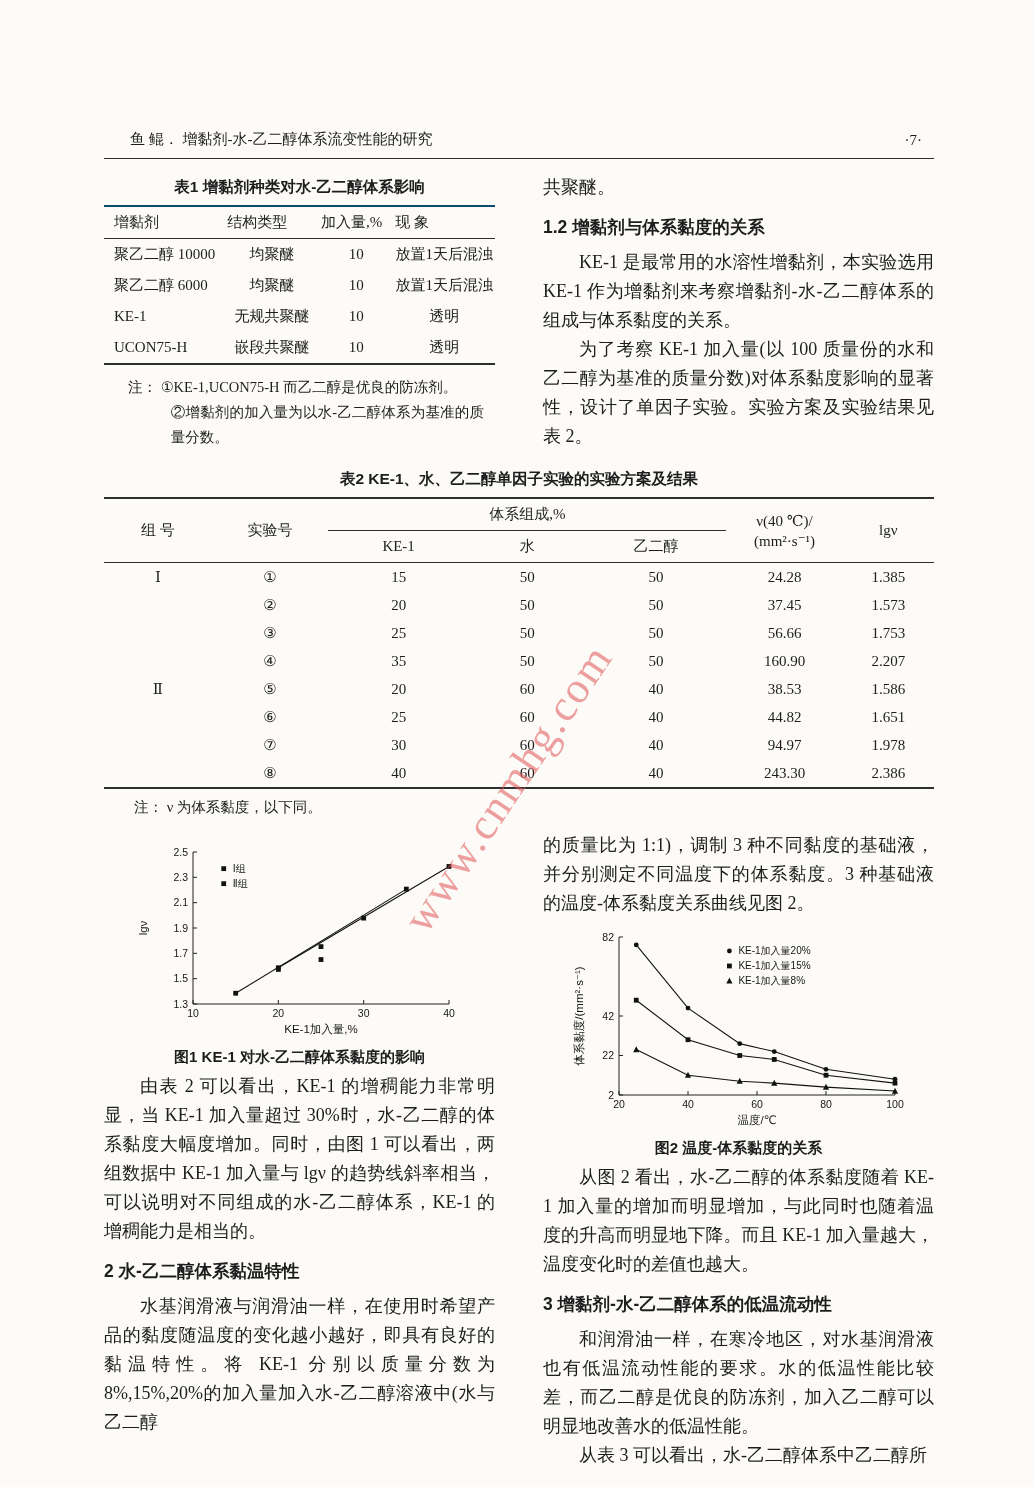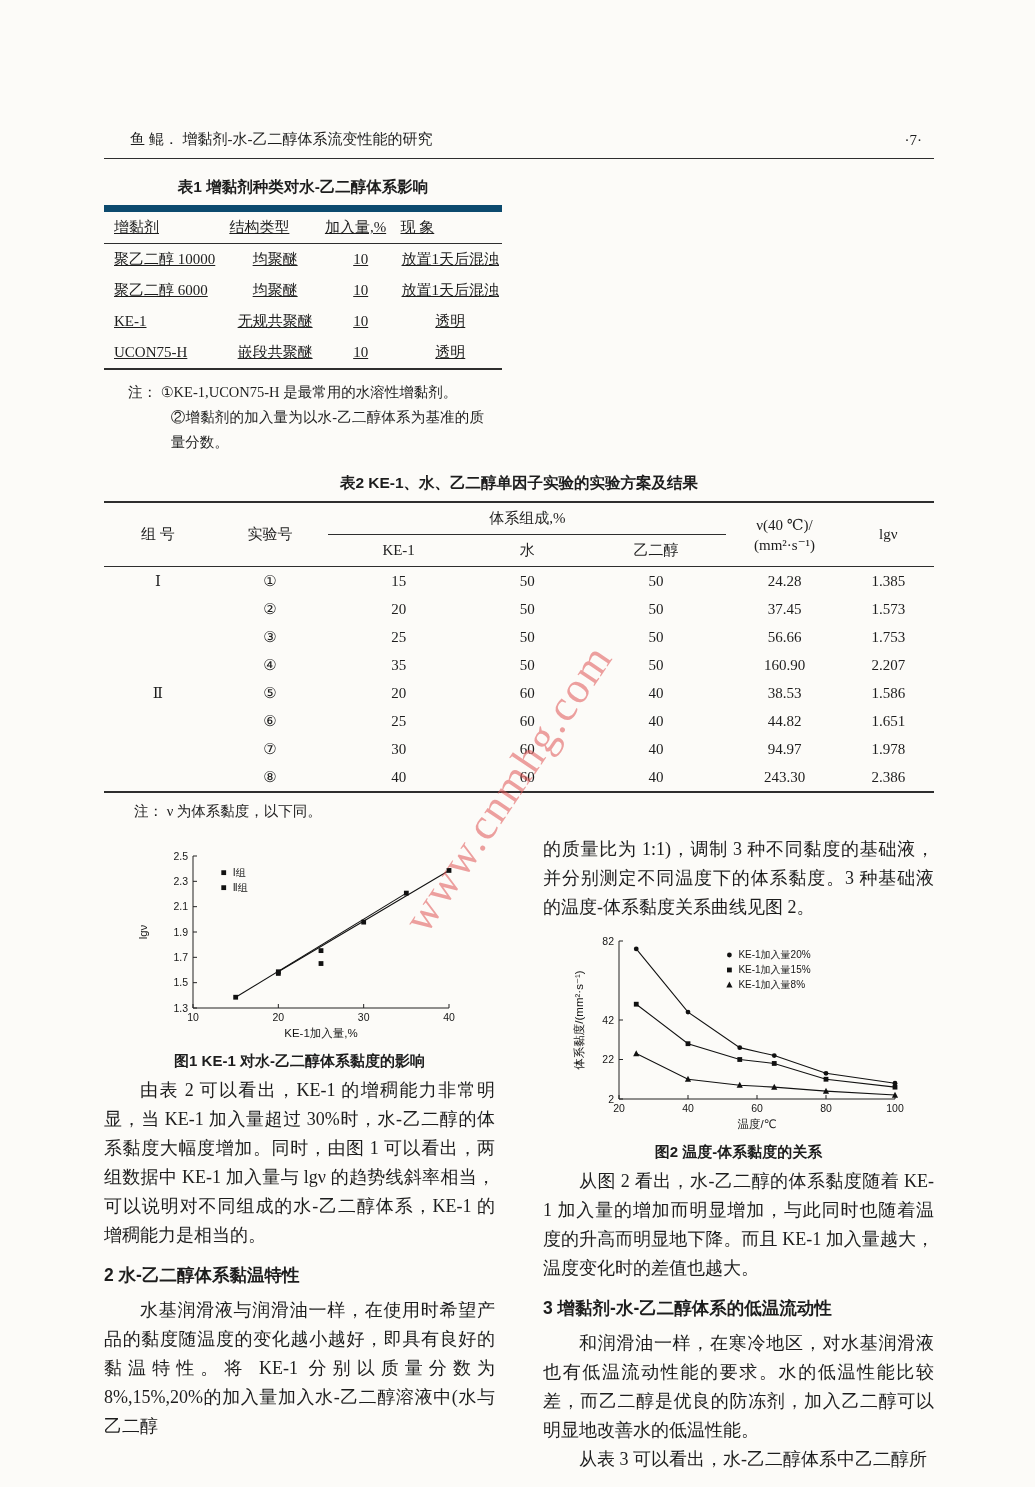--- a/index.html
+++ b/index.html
@@ -10,21 +10,21 @@
   .header-row{display:flex;justify-content:space-between;align-items:flex-end;font-size:15px;
         padding:0 12px 9px 26px;border-bottom:1.5px solid #2e2e2e;}
   .cols{display:flex;gap:48px;margin-top:14px;}
   .col{width:398px;}
   p.body{font-size:18px;line-height:29px;text-align:justify;margin:0;}
   p.indent{text-indent:2em;}
   h3.sec{font-family:"Liberation Sans","DejaVu Sans",sans-serif;font-size:17.5px;font-weight:bold;margin:13px 0 9px;}
   .tbl-caption{font-family:"Liberation Sans","DejaVu Sans",sans-serif;font-weight:bold;font-size:15.5px;
         text-align:center;margin:4px 0 7px;}
   table{border-collapse:collapse;width:100%;}
-  .t1{border-top:7px solid #0c4a6e;border-bottom:2px solid #2e2e2e;font-size:15px;text-decoration:underline;}
+  .t1{border-top:2px solid #0c4a6e;border-bottom:2px solid #2e2e2e;font-size:15px;}
   .t1 th{font-weight:normal;border-bottom:1px solid #2e2e2e;padding:6px 2px;text-align:left;}
   .t1 td{padding:6px 2px;text-align:center;}
   .t1 th:first-child,.t1 td:first-child{text-align:left;padding-left:10px;}
   .notes{font-size:14.5px;line-height:25px;margin:10px 0 0 24px;width:356px;text-align:justify;}
   .note-cont{margin-left:2.95em;}
   .note-label{margin-right:0.25em;}
   .table2-block{margin-top:18px;}
   .t2{border-top:2px solid #2e2e2e;border-bottom:2px solid #2e2e2e;font-size:15px;}
   .t2 th{font-weight:normal;padding:6px 2px;text-align:center;border-bottom:1px solid #2e2e2e;}
   .t2 td{padding:5px 2px;text-align:center;}
@@ -91,28 +91,34 @@
               <tr>
                 <td>UCON75-H</td>
                 <td>嵌段共聚醚</td>
                 <td>10</td>
                 <td>透明</td>
               </tr>
             </tbody>
         </table>
         <div class="notes">
           <div>
-            <span class="note-label">注：</span><span>①KE-1,UCON75-H 是最常用的水溶性增黏剂。</span>
+            <span class="note-label">注：</span><span>①KE-1,UCON75-H 而乙二醇是优良的防冻剂。</span>
           </div>
           <div class="note-cont">
             <span>②增黏剂的加入量为以水-乙二醇体系为基准的质量分数。</span>
           </div>
         </div>
       </div>
 
+      <div class="col">
+        <p class="body">共聚醚。</p>
+        <h3 class="sec">1.2 增黏剂与体系黏度的关系</h3>
+        <p class="body indent">KE-1 是最常用的水溶性增黏剂，本实验选用 KE-1 作为增黏剂来考察增黏剂-水-乙二醇体系的组成与体系黏度的关系。</p>
+        <p class="body indent">为了考察 KE-1 加入量(以 100 质量份的水和乙二醇为基准的质量分数)对体系黏度影响的显著性，设计了单因子实验。实验方案及实验结果见表 2。</p>
+      </div>
     </div>
 
     <div class="table2-block">
       <div class="tbl-caption">表2  KE-1、水、乙二醇单因子实验的实验方案及结果</div>
       <table class="t2">
         <colgroup>
             <col style="width:13%">
             <col style="width:14%">
             <col style="width:17%">
             <col style="width:14%">

